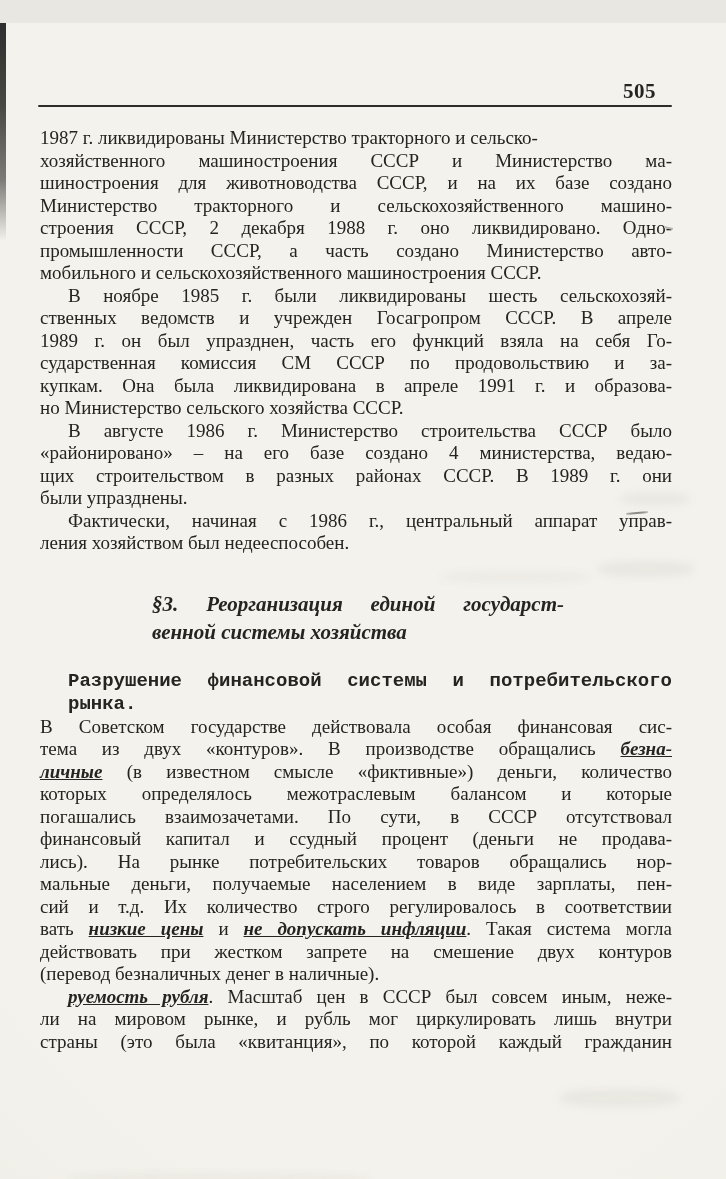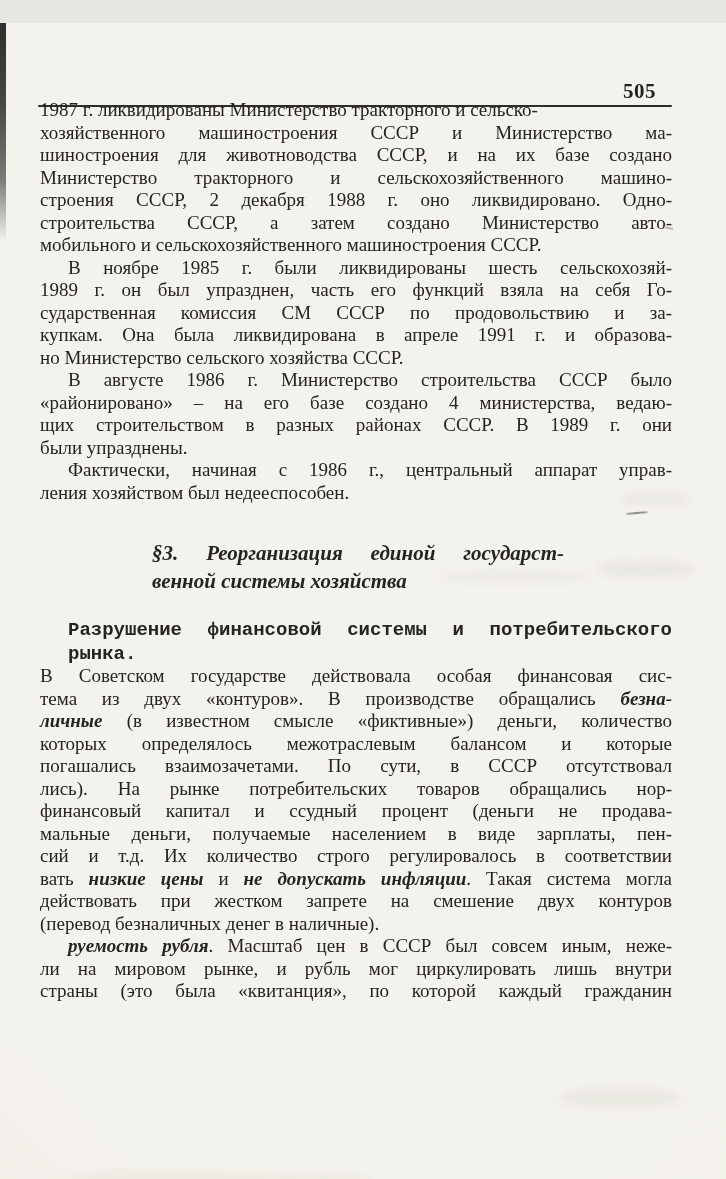--- a/index.html
+++ b/index.html
@@ -42,31 +42,31 @@
     position:absolute;top:56px;right:70px;
     font-size:21px;font-weight:bold;letter-spacing:.5px;
   }
   .head-rule{
     position:absolute;top:82px;left:38px;width:634px;height:2.4px;
     background:#2f2d29;border-radius:1px;
   }
 
   
   .body-text{
-    position:absolute;left:40px;top:76px;width:632px;
+    position:absolute;left:40px;top:104px;width:632px;
     font-size:19px;line-height:22.5px;
     text-rendering:optimizeLegibility;
   }
   .para{margin:0;}
   .ln{text-align:justify;}
   .ln.j{text-align-last:justify;}
   .para.ind .ln:first-child{padding-left:28px;}
   .r-n{font-weight:normal;font-style:normal;}
   .r-b{font-weight:bold;font-family:Liberation Mono, monospace;}
-  .r-bi{font-weight:bold;font-style:italic;}
+  .r-bi{font-weight:bold;font-style:italic;text-decoration:underline;}
 
   
   .section-heading{
     margin:35px 0 23px 112px;width:412px;
     font-size:21px;line-height:28px;font-weight:bold;font-style:italic;
   }
   .section-heading .hl{text-align:justify;}
   .section-heading .hl.j{text-align-last:justify;}
 </style>
 </head>
@@ -82,25 +82,26 @@
   </header>
 
   <section class="body-text">
     <div id="paras-top">
         <div class="para">
           <div class="ln"><span class="r-n">1987 г. ликвидированы Министерство тракторного и сельско-</span></div>
           <div class="ln j"><span class="r-n">хозяйственного машиностроения СССР и Министерство ма-</span></div>
           <div class="ln j"><span class="r-n">шиностроения для животноводства СССР, и на их базе создано</span></div>
           <div class="ln j"><span class="r-n">Министерство тракторного и сельскохозяйственного машино-</span></div>
           <div class="ln j"><span class="r-n">строения СССР, 2 декабря 1988 г. оно ликвидировано. Одно-</span></div>
-          <div class="ln j"><span class="r-n">строительства СССР, а затем создано Министерство авто-</span></div>
+          <div class="ln j"><span class="r-n">промышленности СССР, а часть создано Министерство авто-</span></div>
           <div class="ln"><span class="r-n">мобильного и сельскохозяйственного машиностроения СССР.</span></div>
         </div>
         <div class="para ind">
           <div class="ln j"><span class="r-n">В ноябре 1985 г. были ликвидированы шесть сельскохозяй-</span></div>
+          <div class="ln j"><span class="r-n">ственных ведомств и учрежден Госагропром СССР. В апреле</span></div>
           <div class="ln j"><span class="r-n">1989 г. он был упразднен, часть его функций взяла на себя Го-</span></div>
           <div class="ln j"><span class="r-n">сударственная комиссия СМ СССР по продовольствию и за-</span></div>
           <div class="ln j"><span class="r-n">купкам. Она была ликвидирована в апреле 1991 г. и образова-</span></div>
           <div class="ln"><span class="r-n">но Министерство сельского хозяйства СССР.</span></div>
         </div>
         <div class="para ind">
           <div class="ln j"><span class="r-n">В августе 1986 г. Министерство строительства СССР было</span></div>
           <div class="ln j"><span class="r-n">«районировано» – на его базе создано 4 министерства, ведаю-</span></div>
           <div class="ln j"><span class="r-n">щих строительством в разных районах СССР. В 1989 г. они</span></div>
           <div class="ln"><span class="r-n">были упразднены.</span></div>
@@ -117,22 +118,22 @@
     </h2>
 
     <div id="paras-bottom">
         <div class="para ind">
           <div class="ln j"><span class="r-b">Разрушение финансовой системы и потребительского рынка.</span></div>
           <div class="ln j"><span class="r-n">В Советском государстве действовала особая финансовая сис-</span></div>
           <div class="ln j"><span class="r-n">тема из двух «контуров». В производстве обращались </span><span class="r-bi">безна-</span></div>
           <div class="ln j"><span class="r-bi">личные</span><span class="r-n"> (в известном смысле «фиктивные») деньги, количество</span></div>
           <div class="ln j"><span class="r-n">которых определялось межотраслевым балансом и которые</span></div>
           <div class="ln j"><span class="r-n">погашались взаимозачетами. По сути, в СССР отсутствовал</span></div>
+          <div class="ln j"><span class="r-n">финансовый капитал и ссудный процент (деньги не продава-</span></div>
           <div class="ln j"><span class="r-n">лись). На рынке потребительских товаров обращались нор-</span></div>
-          <div class="ln j"><span class="r-n">финансовый капитал и ссудный процент (деньги не продава-</span></div>
           <div class="ln j"><span class="r-n">мальные деньги, получаемые населением в виде зарплаты, пен-</span></div>
           <div class="ln j"><span class="r-n">сий и т.д. Их количество строго регулировалось в соответствии</span></div>
           <div class="ln j"><span class="r-n">вать </span><span class="r-bi">низкие цены</span><span class="r-n"> и </span><span class="r-bi">не допускать инфляции</span><span class="r-n">. Такая система могла</span></div>
           <div class="ln j"><span class="r-n">действовать при жестком запрете на смешение двух контуров</span></div>
           <div class="ln"><span class="r-n">(перевод безналичных денег в наличные).</span></div>
         </div>
         <div class="para ind">
           <div class="ln j"><span class="r-bi">руемость рубля</span><span class="r-n">. Масштаб цен в СССР был совсем иным, неже-</span></div>
           <div class="ln j"><span class="r-n">ли на мировом рынке, и рубль мог циркулировать лишь внутри</span></div>
           <div class="ln j"><span class="r-n">страны (это была «квитанция», по которой каждый гражданин</span></div>

